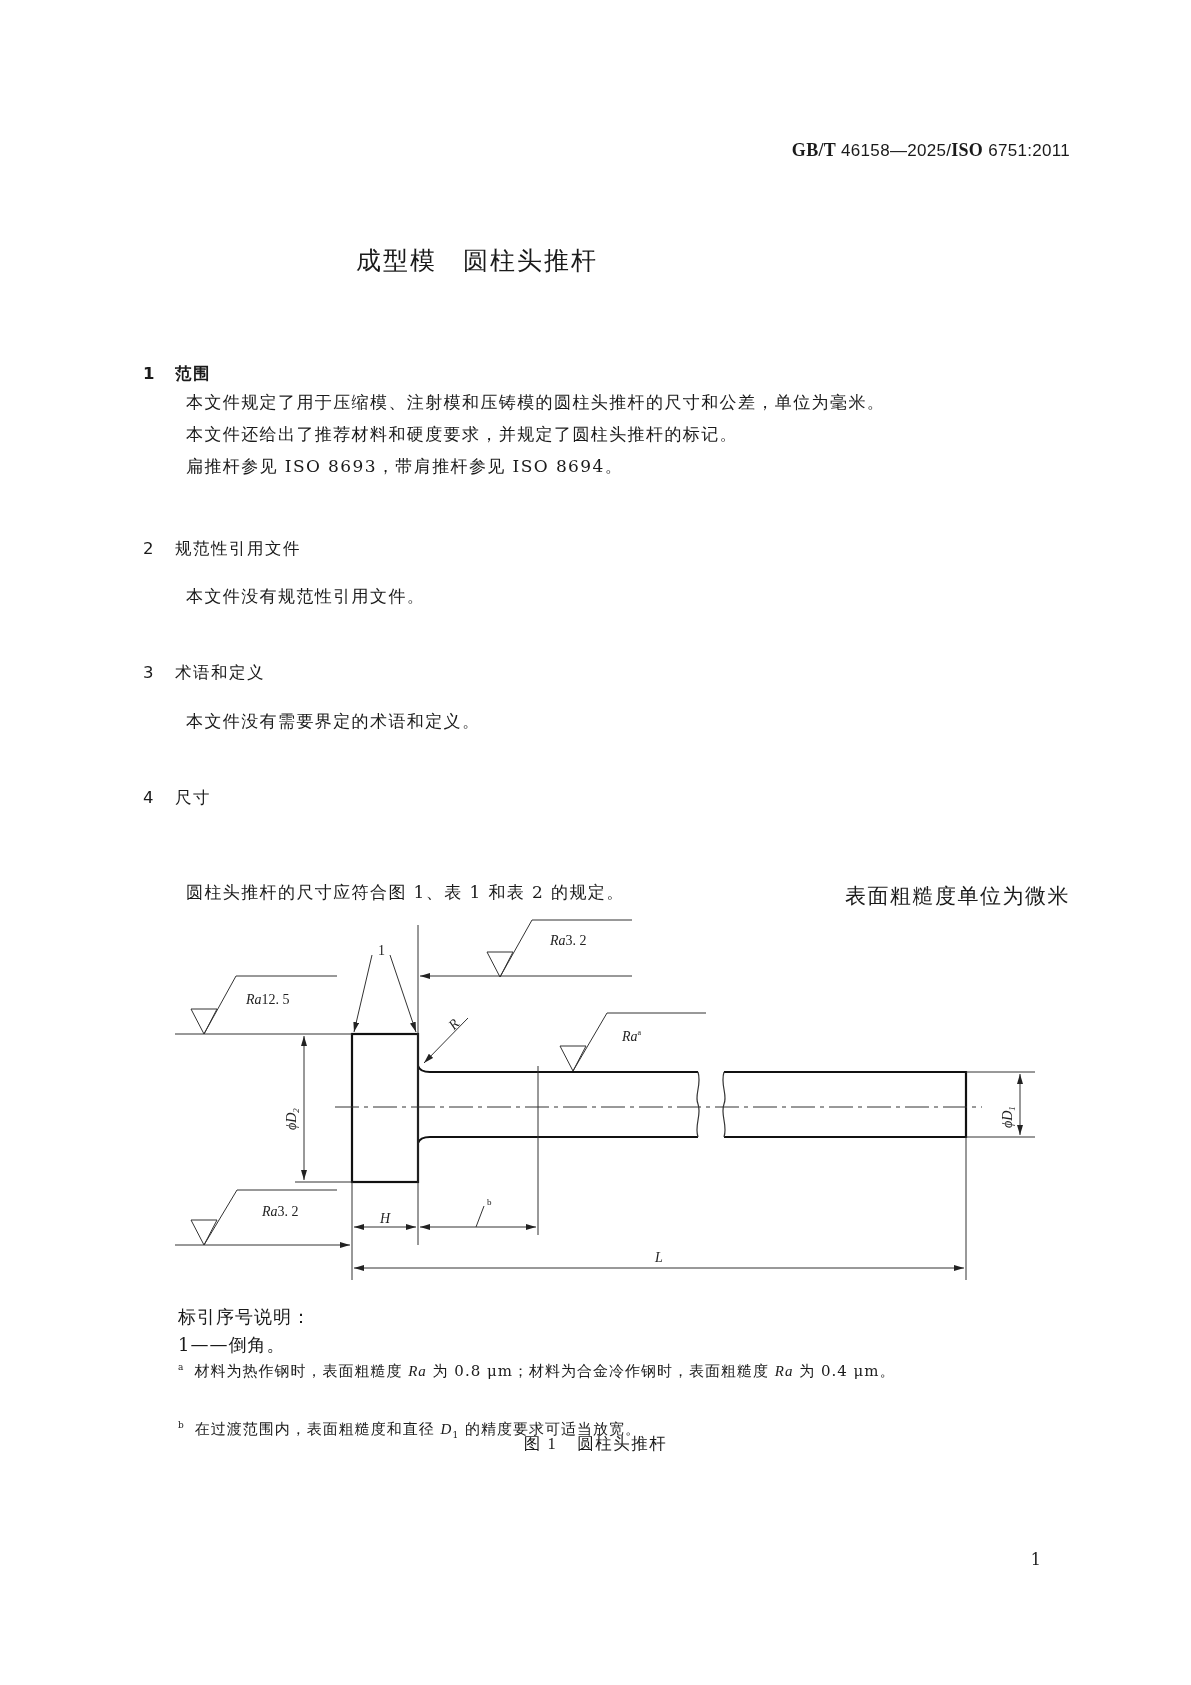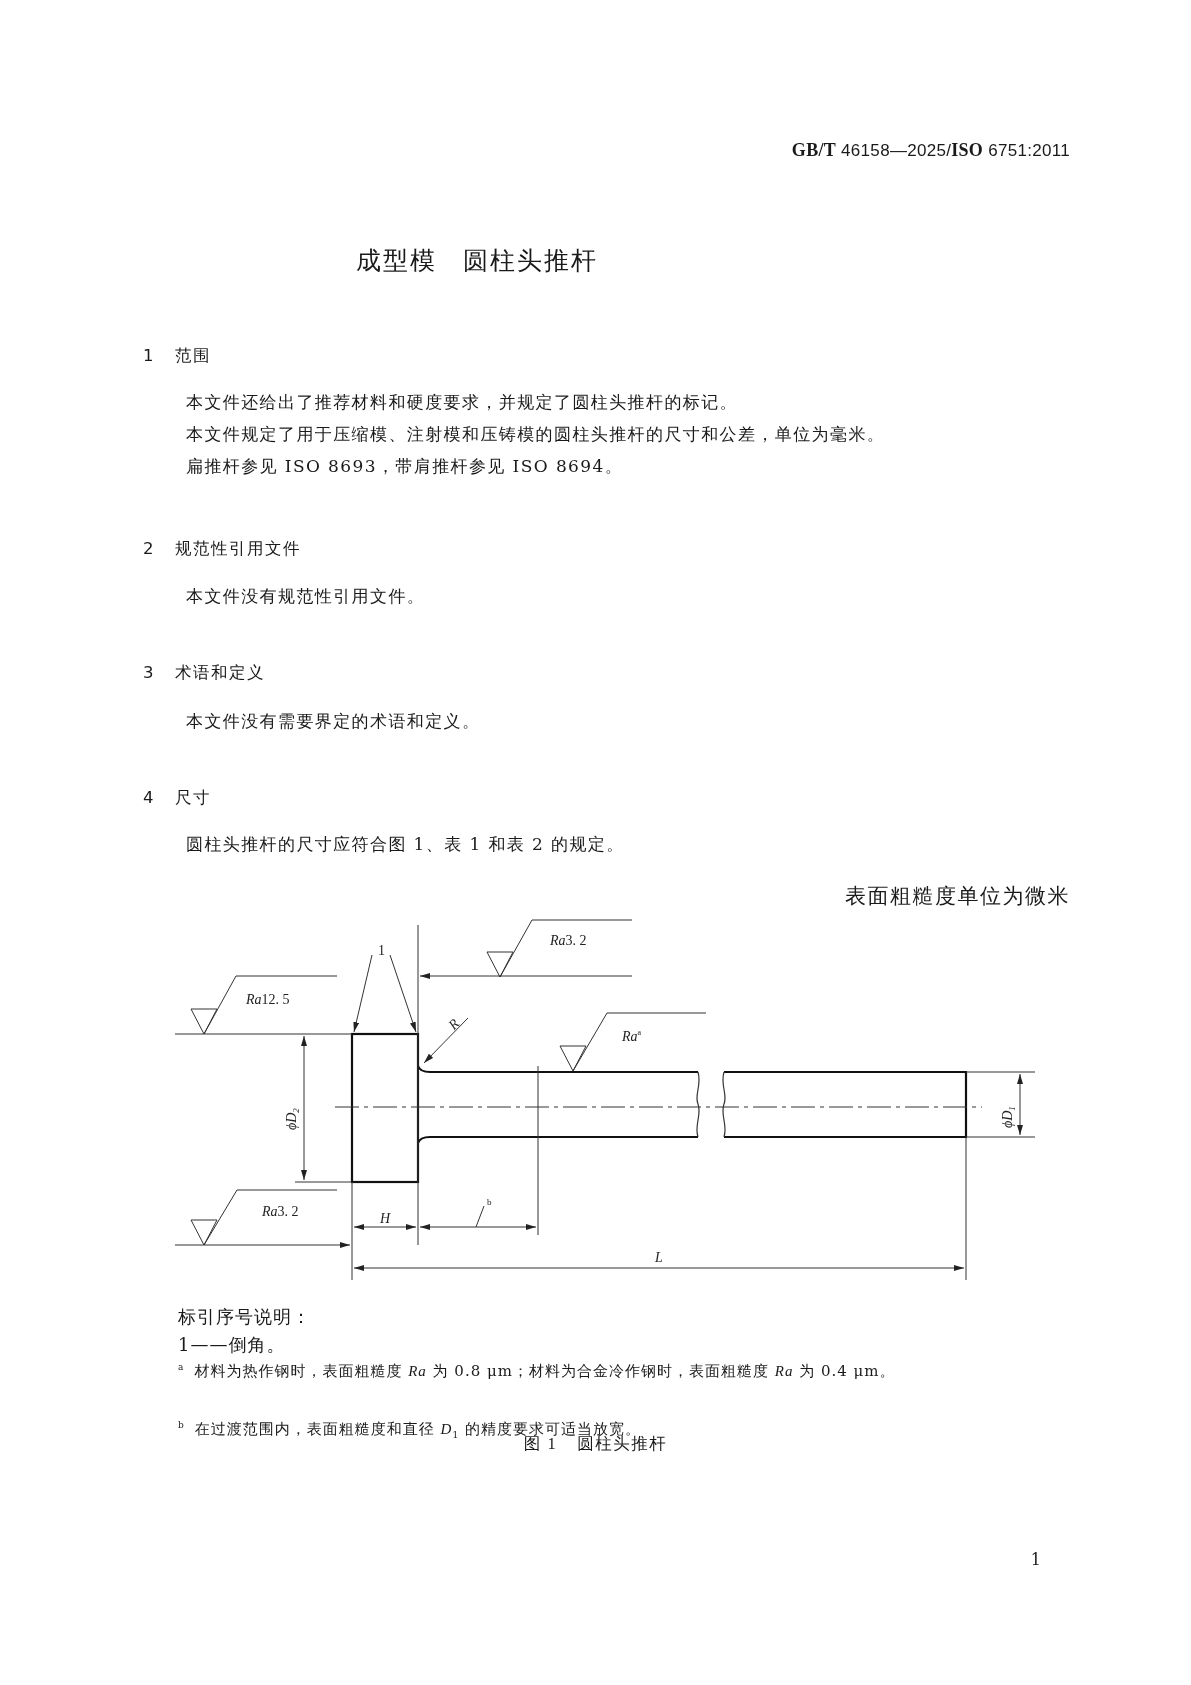--- a/index.html
+++ b/index.html
@@ -48,47 +48,47 @@
 <div class="abs std-code">
   <span class="bold">GB/T</span>
   <span>46158—2025/</span><span class="bold">ISO</span>
   <span>6751:2011</span>
 </div>
 
 <div class="abs title">
   <span>成型模</span><span class="gap"></span><span>圆柱头推杆</span>
 </div>
 
-<div class="abs heading" style="top:345px;">
+<div class="abs heading" style="top:363px;font-weight:bold;">
   <span class="num">1</span><span>范围</span>
 </div>
 <div class="abs para" style="top:386px;">
+  <div>本文件规定了用于压缩模、注射模和压铸模的圆柱头推杆的尺寸和公差，单位为毫米。</div>
   <div>本文件还给出了推荐材料和硬度要求，并规定了圆柱头推杆的标记。</div>
-  <div>本文件规定了用于压缩模、注射模和压铸模的圆柱头推杆的尺寸和公差，单位为毫米。</div>
   <div>扁推杆参见 ISO 8693，带肩推杆参见 ISO 8694。</div>
 </div>
 
 <div class="abs heading" style="top:538px;">
   <span class="num">2</span><span>规范性引用文件</span>
 </div>
 <div class="abs para" style="top:580px;">
   <div>本文件没有规范性引用文件。</div>
 </div>
 
 <div class="abs heading" style="top:662px;">
   <span class="num">3</span><span>术语和定义</span>
 </div>
 <div class="abs para" style="top:705px;">
   <div>本文件没有需要界定的术语和定义。</div>
 </div>
 
 <div class="abs heading" style="top:787px;">
   <span class="num">4</span><span>尺寸</span>
 </div>
-<div class="abs para" style="top:828px;text-align:right;">
+<div class="abs para" style="top:876px;text-align:right;">
   <div>圆柱头推杆的尺寸应符合图 1、表 1 和表 2 的规定。</div>
 </div>
 
 <div class="abs unit-note">表面粗糙度单位为微米</div>
 
 <svg class="abs drawing" width="900" height="400" viewBox="160 900 900 400">
   <defs>
     <marker id="arr" viewBox="0 0 10 6" refX="10" refY="3" markerWidth="10" markerHeight="6" orient="auto-start-reverse">
       <path d="M0,0 L10,3 L0,6 z" fill="#222"></path>
     </marker>

